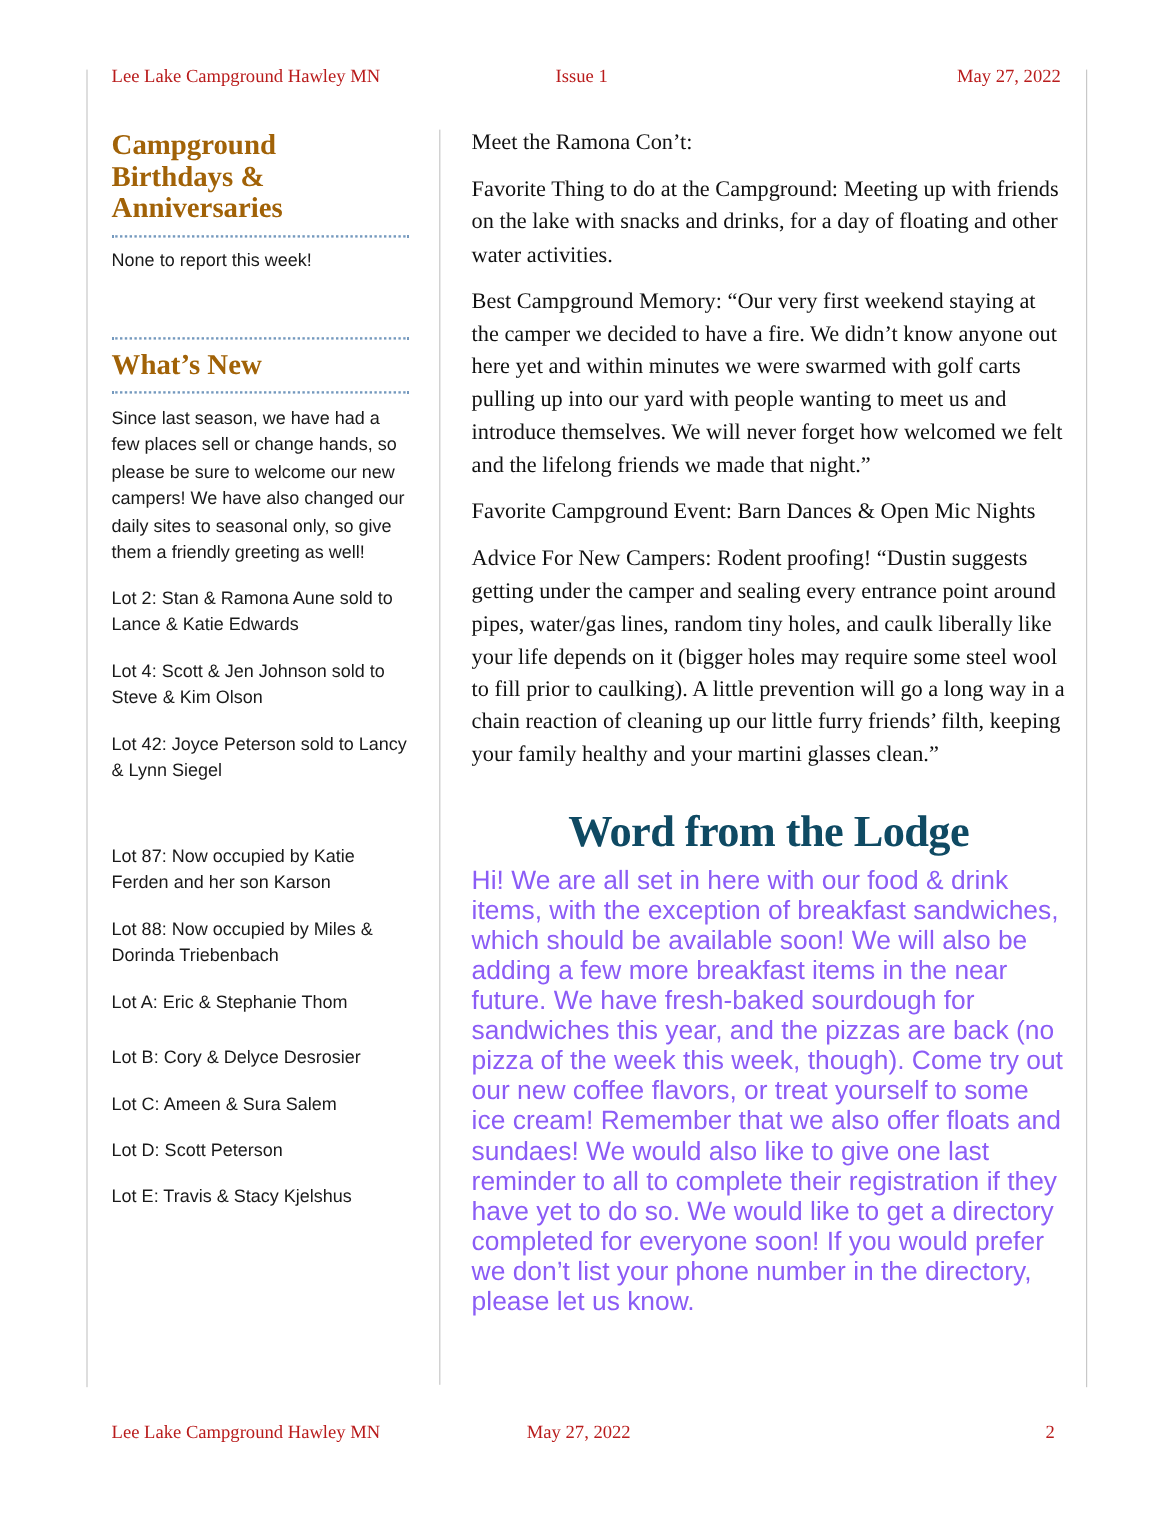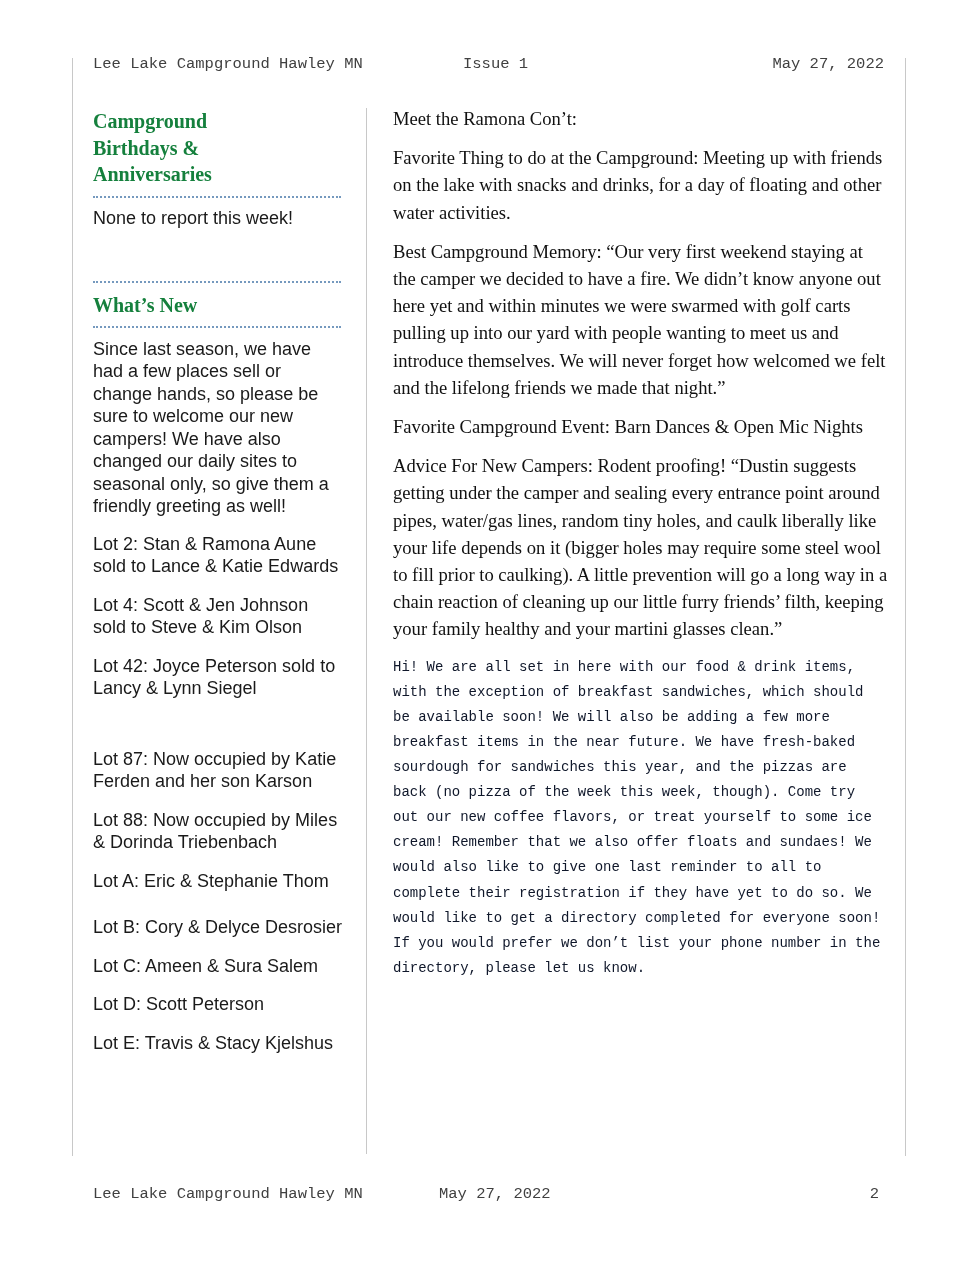--- a/index.html
+++ b/index.html
@@ -1,55 +1,55 @@
 <!DOCTYPE html>
 <html><head>
   <meta charset="utf-8">
   <style>
     html, body { margin: 0; padding: 0; background: #ffffff; }
     body { width: 980px; height: 1269px; position: relative; overflow: hidden; }
 
     .hdr, .ftr {
       position: absolute; left: 93px; right: 96px;
-      font-family: Liberation Mono, monospace;
-      font-size: 15.5px; color: #404040;
+      font-family: Liberation Serif, serif;
+      font-size: 15.5px; color: #b91c1c;
     }
     .hdr { top: 55px; height: 20px; }
     .ftr { top: 1185px; height: 20px; }
     .hdr span, .ftr span { position: absolute; top: 0; white-space: nowrap; }
 
     .vline { position: absolute; width: 1px; background: #c8c8c8; }
 
     .sidebar { position: absolute; left: 93px; top: 108px; width: 250px; }
     .side-h {
       font-family: "Liberation Serif", serif; font-weight: bold;
-      color: #15803d; font-size: 20px; line-height: 26.5px; margin: 0;
+      color: #a16207; font-size: 24px; line-height: 26.5px; margin: 0;
     }
     .dots {
       height: 0; border-top: 2px dotted #3b6fa3; opacity: 0.7;
       width: 248px;
     }
     .side-p {
-      font-family: "Liberation Sans", sans-serif; font-size: 18px;
+      font-family: "Liberation Sans", sans-serif; font-size: 15px;
       line-height: 22.5px; color: #1a1a1a; margin: 0;
     }
 
     .main { position: absolute; left: 393px; top: 105px; width: 495px; }
     .main-p {
       font-family: "Liberation Serif", serif; font-size: 18.6px;
       line-height: 27.2px; color: #111; margin: 0 0 12px 0;
     }
     .lodge-title {
       font-family: "Liberation Serif", serif; font-weight: bold;
       font-size: 37px; color: #0f4a63; text-align: center;
       margin: 30px 0 6px 0; line-height: 42px; letter-spacing: -0.5px;
     }
     .lodge-p {
-      font-family: Liberation Mono, monospace; font-size: 14px;
-      line-height: 25.1px; color: #0f172a; margin: 0;
+      font-family: Liberation Sans, sans-serif; font-size: 22px;
+      line-height: 25.1px; color: #8b5cf6; margin: 0;
     }
   </style>
 </head>
 <body>
 
 <div class="hdr">
   <span style="left:0">Lee Lake Campground Hawley MN</span>
   <span style="left:370px">Issue 1</span>
   <span style="right:0">May 27, 2022</span>
 </div>
@@ -89,20 +89,21 @@
   </section>
 </div>
 
 <div class="main">
   <p class="main-p">Meet the Ramona Con’t:</p>
   <p class="main-p">Favorite Thing to do at the Campground: Meeting up with friends on the lake with snacks and drinks, for a day of floating and other water activities.</p>
   <p class="main-p">Best Campground Memory: “Our very first weekend staying at the camper we decided to have a fire. We didn’t know anyone out here yet and within minutes we were swarmed with golf carts pulling up into our yard with people wanting to meet us and introduce themselves. We will never forget how welcomed we felt and the lifelong friends we made that night.”</p>
   <p class="main-p">Favorite Campground Event: Barn Dances &amp; Open Mic Nights</p>
   <p class="main-p">Advice For New Campers: Rodent proofing! “Dustin suggests getting under the camper and sealing every entrance point around pipes, water/gas lines, random tiny holes, and caulk liberally like your life depends on it (bigger holes may require some steel wool to fill prior to caulking). A little prevention will go a long way in a chain reaction of cleaning up our little furry friends’ filth, keeping your family healthy and your martini glasses clean.”</p>
 
+  <h1 class="lodge-title">Word from the Lodge</h1>
   <p class="lodge-p">Hi! We are all set in here with our food &amp; drink items, with the exception of breakfast sandwiches, which should be available soon! We will also be adding a few more breakfast items in the near future. We have fresh-baked sourdough for sandwiches this year, and the pizzas are back (no pizza of the week this week, though). Come try out our new coffee flavors, or treat yourself to some ice cream! Remember that we also offer floats and sundaes! We would also like to give one last reminder to all to complete their registration if they have yet to do so. We would like to get a directory completed for everyone soon! If you would prefer we don’t list your phone number in the directory, please let us know.</p>
 </div>
 
 <div class="ftr">
   <span style="left:0">Lee Lake Campground Hawley MN</span>
   <span style="left:346px">May 27, 2022</span>
   <span style="right:5px">2</span>
 </div>
 
 </body></html>

